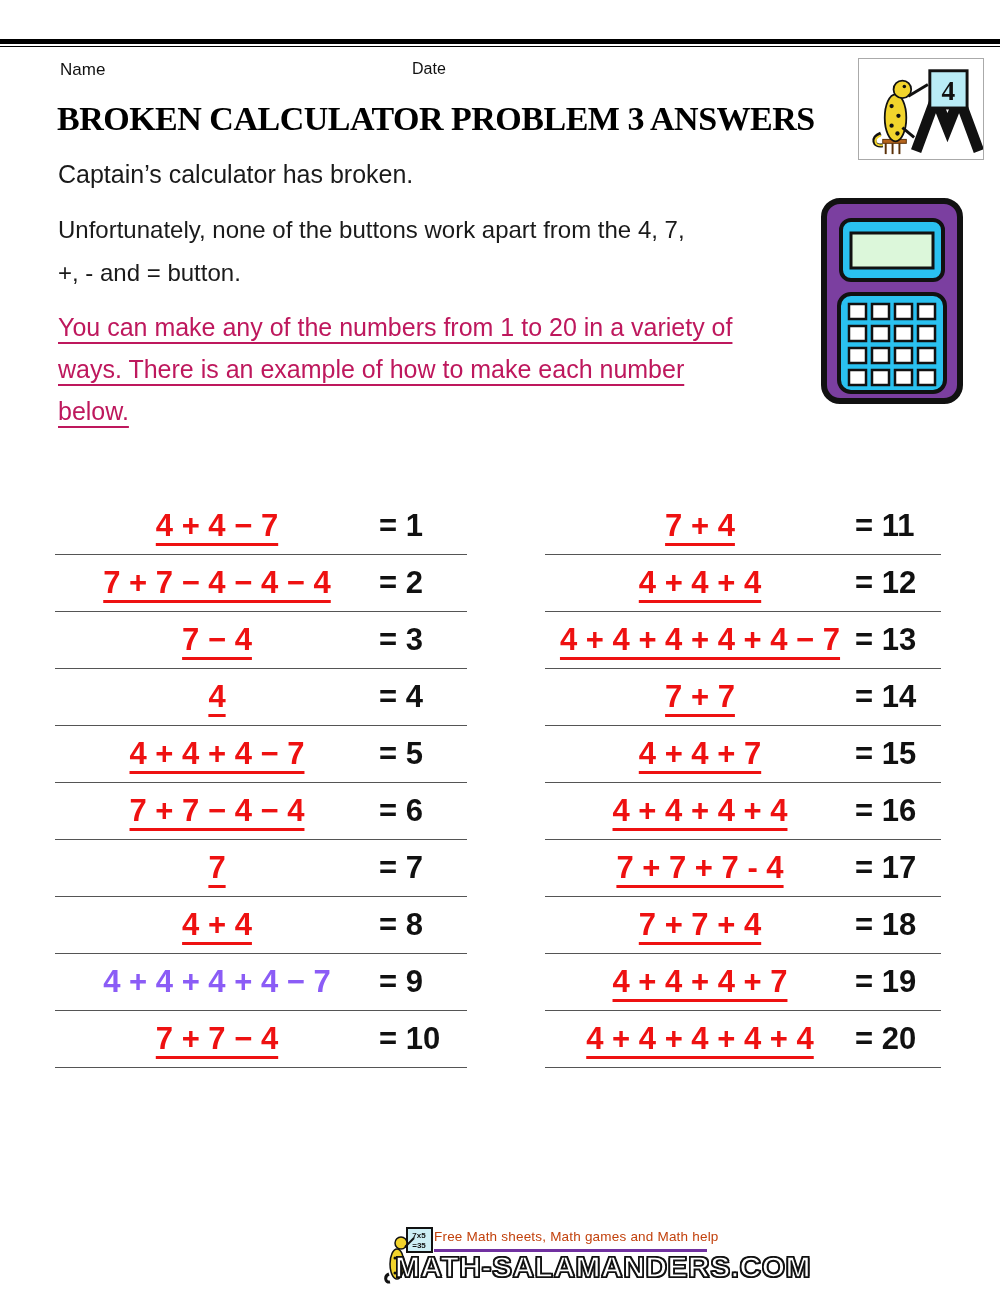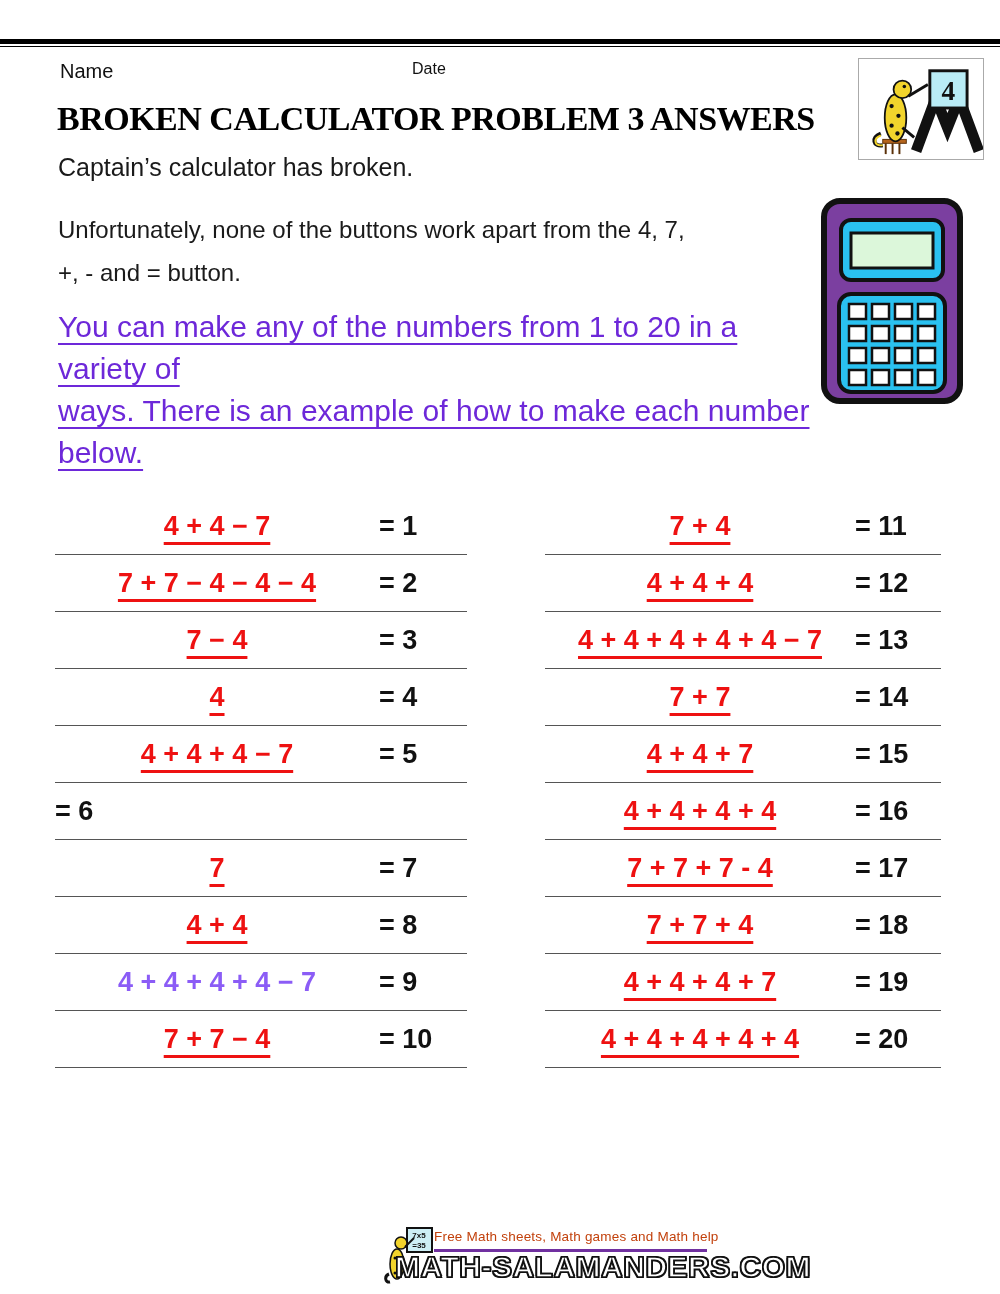--- a/index.html
+++ b/index.html
@@ -8,66 +8,66 @@
     position: relative;
     width: 1000px;
     height: 1294px;
     background: #fff;
     font-family: "Liberation Sans", sans-serif;
     overflow: hidden;
   }
   .rule-thick { position: absolute; left: 0; top: 39px; width: 1000px; height: 5px; background: #000; }
   .rule-thin  { position: absolute; left: 0; top: 46px; width: 1000px; height: 1px; background: #000; }
 
-  .name-label { position: absolute; left: 60px;  top: 60px; font-size: 20px; color: #111; }
+  .name-label { position: absolute; left: 60px;  top: 60px; font-size: 17px; color: #111; }
   .date-label { position: absolute; left: 412px; top: 60px; font-size: 16px; color: #111; }
 
   .corner-logo {
     position: absolute; left: 858px; top: 58px; width: 126px; height: 102px;
     background: #fff; border: 1px solid #aaa;
   }
   .corner-logo svg { width: 100%; height: 100%; display: block; }
 
   .page-title {
     position: absolute; left: 57px; top: 100px; width: 760px;
     font-family: "Liberation Serif", serif;
     font-weight: bold; font-size: 34px; letter-spacing: -0.5px;
     color: #000000; white-space: nowrap;
   }
   .subtitle {
-    position: absolute; left: 58px; top: 153px;
+    position: absolute; left: 58px; top: 160px;
     font-size: 25px; color: #1a1a1a;
   }
   .paragraph {
     position: absolute; left: 58px; top: 208px; width: 760px;
     font-size: 24px; color: #1a1a1a; line-height: 43px;
   }
   .instruction {
     position: absolute; left: 58px; top: 306px; width: 760px;
-    font-size: 30px; color: #6d28d9; line-height: 42px;
+    font-size: 25px; color: #be185d; line-height: 42px;
   }
   .instruction .iline {
     text-decoration: underline;
     text-decoration-thickness: 2px;
     text-underline-offset: 6px;
   }
   .instruction div { display: block; }
 
   .calculator {
     position: absolute; left: 820px; top: 197px; width: 144px; height: 208px;
   }
   .calculator svg { width: 100%; height: 100%; display: block; }
 
   .eq-table { position: absolute; top: 498px; }
   .eq-table.left  { left: 55px;  width: 412px; }
   .eq-table.right { left: 545px; width: 396px; }
   .eq-row {
     display: flex; align-items: center;
     height: 57px; border-bottom: 1px solid #555;
-    font-size: 27px; font-weight: 600;
+    font-size: 31px; font-weight: 600;
   }
   .eq-expr {
     flex: 1 1 auto; text-align: center; white-space: nowrap;
   }
   .eq-expr.red {
     color: #ee1111;
     text-decoration: underline;
     text-decoration-thickness: 2.5px;
     text-underline-offset: 7px;
   }
@@ -192,20 +192,21 @@
       </div>
       <div class="eq-row">
         <div class="eq-expr red">4</div>
         <div class="eq-result">= 4</div>
       </div>
       <div class="eq-row">
         <div class="eq-expr red">4 + 4 + 4 − 7</div>
         <div class="eq-result">= 5</div>
       </div>
       <div class="eq-row">
+        <div class="eq-expr red">7 + 7 − 4 − 4</div>
         <div class="eq-result">= 6</div>
       </div>
       <div class="eq-row">
         <div class="eq-expr red">7</div>
         <div class="eq-result">= 7</div>
       </div>
       <div class="eq-row">
         <div class="eq-expr red">4 + 4</div>
         <div class="eq-result">= 8</div>
       </div>

